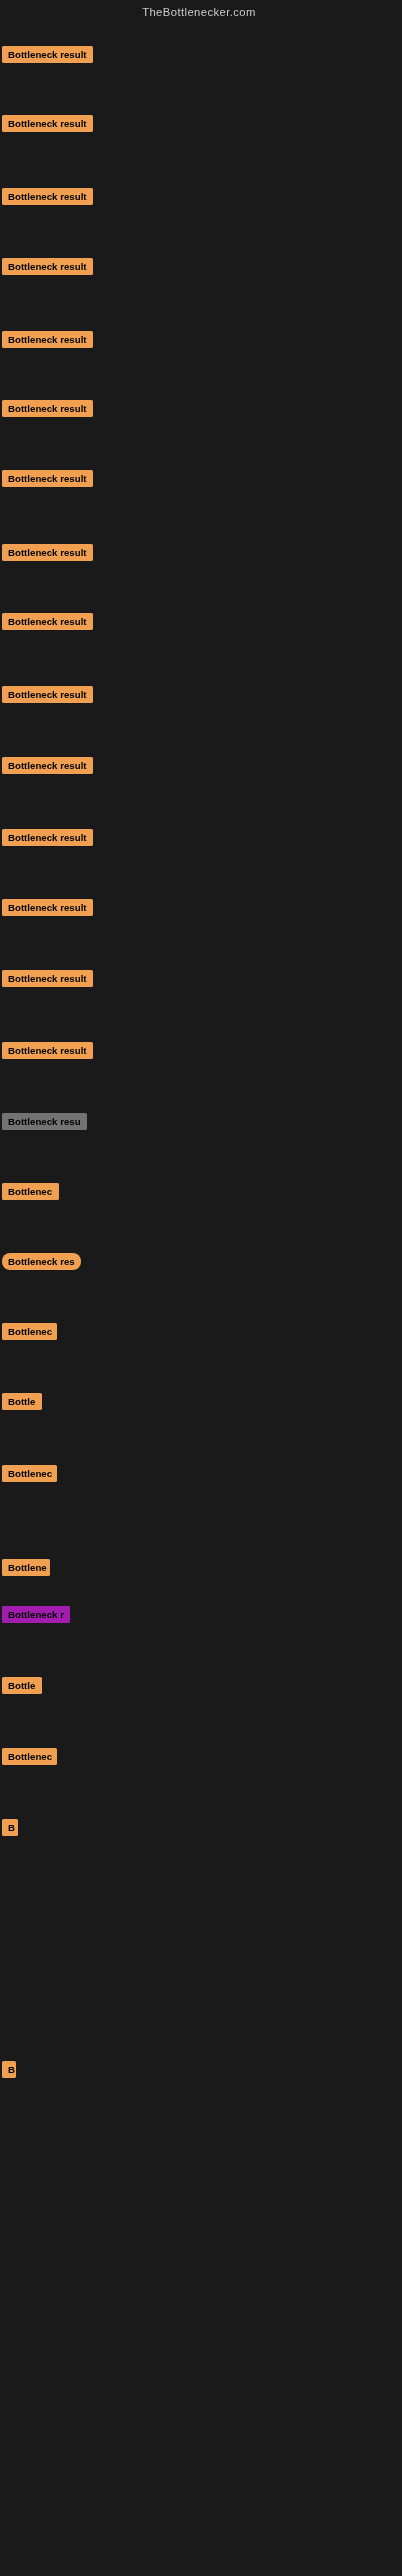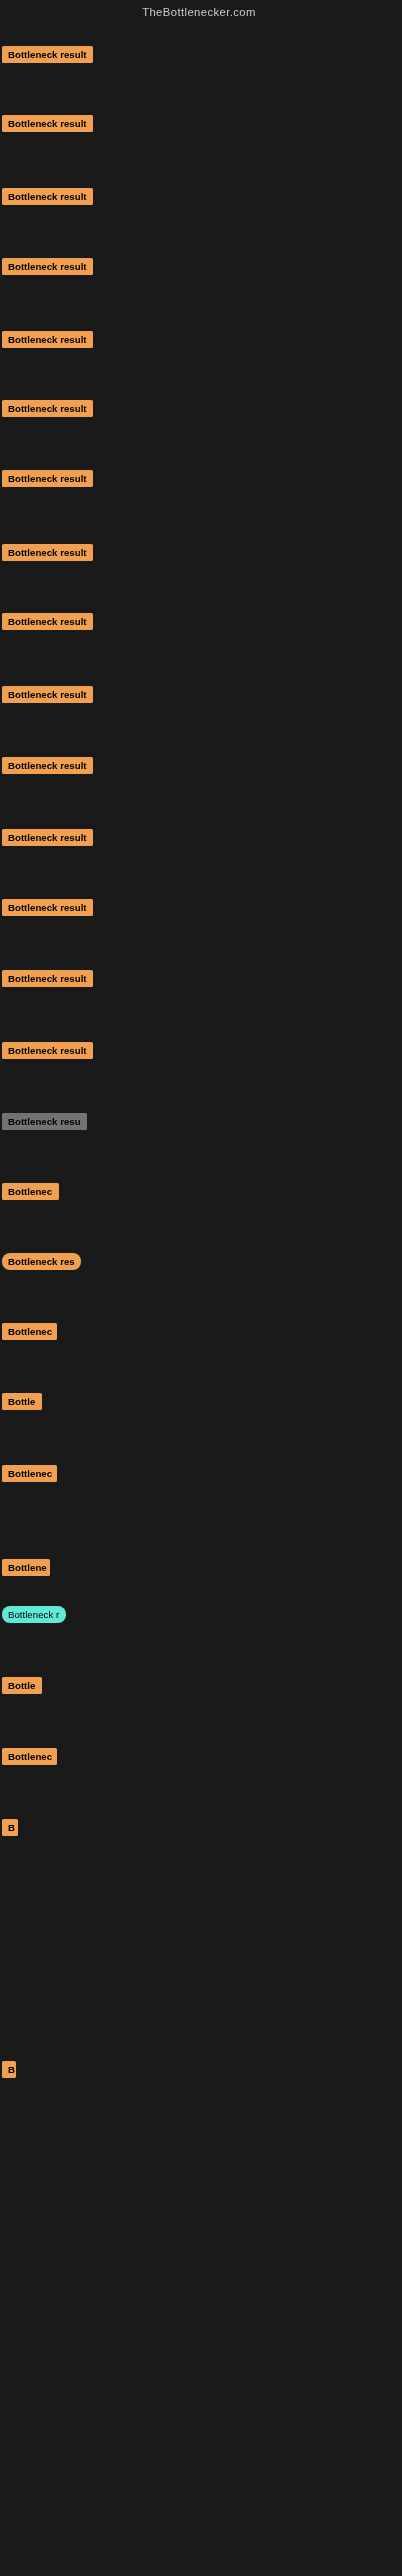--- a/index.html
+++ b/index.html
@@ -46,19 +46,19 @@
     <div style="position: absolute; top: 899px; left: 1.6px;"><span style="display: inline-block; background-color: rgb(240, 160, 80); color: rgb(0, 0, 0); font-size: 9.7px; font-weight: bold; padding: 3.2px 6.4px; border-radius: 1.6px; overflow: hidden; max-width: 105px; white-space: nowrap;">Bottleneck result</span></div>
     <div style="position: absolute; top: 970px; left: 1.6px;"><span style="display: inline-block; background-color: rgb(240, 160, 80); color: rgb(0, 0, 0); font-size: 9.7px; font-weight: bold; padding: 3.2px 6.4px; border-radius: 1.6px; overflow: hidden; max-width: 105px; white-space: nowrap;">Bottleneck result</span></div>
     <div style="position: absolute; top: 1042px; left: 1.6px;"><span style="display: inline-block; background-color: rgb(240, 160, 80); color: rgb(0, 0, 0); font-size: 9.7px; font-weight: bold; padding: 3.2px 6.4px; border-radius: 1.6px; overflow: hidden; max-width: 105px; white-space: nowrap;">Bottleneck result</span></div>
     <div style="position: absolute; top: 1113px; left: 1.6px;"><span style="display: inline-block; background-color: #737373; color: rgb(0, 0, 0); font-size: 9.7px; font-weight: bold; padding: 3.2px 6.4px; border-radius: 1.6px; overflow: hidden; max-width: 87px; white-space: nowrap;">Bottleneck resu</span></div>
     <div style="position: absolute; top: 1183px; left: 1.6px;"><span style="display: inline-block; background-color: rgb(240, 160, 80); color: rgb(0, 0, 0); font-size: 9.7px; font-weight: bold; padding: 3.2px 6.4px; border-radius: 1.6px; overflow: hidden; max-width: 61px; white-space: nowrap;">Bottlenec</span></div>
     <div style="position: absolute; top: 1253px; left: 1.6px;"><span style="display: inline-block; background-color: rgb(240, 160, 80); color: rgb(0, 0, 0); font-size: 9.7px; font-weight: bold; padding: 3.2px 6.4px; border-radius: 8px; overflow: hidden; max-width: 81px; white-space: nowrap;">Bottleneck res</span></div>
     <div style="position: absolute; top: 1323px; left: 1.6px;"><span style="display: inline-block; background-color: rgb(240, 160, 80); color: rgb(0, 0, 0); font-size: 9.7px; font-weight: bold; padding: 3.2px 6.4px; border-radius: 1.6px; overflow: hidden; max-width: 55px; white-space: nowrap;">Bottlenec</span></div>
     <div style="position: absolute; top: 1393px; left: 1.6px;"><span style="display: inline-block; background-color: rgb(240, 160, 80); color: rgb(0, 0, 0); font-size: 9.7px; font-weight: bold; padding: 3.2px 6.4px; border-radius: 1.6px; overflow: hidden; max-width: 40px; white-space: nowrap;">Bottle</span></div>
     <div style="position: absolute; top: 1465px; left: 1.6px;"><span style="display: inline-block; background-color: rgb(240, 160, 80); color: rgb(0, 0, 0); font-size: 9.7px; font-weight: bold; padding: 3.2px 6.4px; border-radius: 1.6px; overflow: hidden; max-width: 55px; white-space: nowrap;">Bottlenec</span></div>
     <div style="position: absolute; top: 1536px; left: 1.6px; margin-top: 23px;"><span style="display: inline-block; background-color: rgb(240, 160, 80); color: rgb(0, 0, 0); font-size: 9.7px; font-weight: bold; padding: 3.2px 6.4px; border-radius: 1.6px; overflow: hidden; max-width: 48px; white-space: nowrap;">Bottlene</span></div>
-    <div style="position: absolute; top: 1606px; left: 1.6px;"><span style="display: inline-block; background-color: #5eead4; color: rgb(0, 0, 0); font-size: 9.7px; font-weight: normal; padding: 3.2px 6.4px; border-radius: 8px; overflow: hidden; max-width: 71px; white-space: nowrap;">Bottleneck r</span></div>
+    <div style="position: absolute; top: 1606px; left: 1.6px;"><span style="display: inline-block; background-color: #a21caf; color: rgb(0, 0, 0); font-size: 9.7px; font-weight: bold; padding: 3.2px 6.4px; border-radius: 1px; overflow: hidden; max-width: 71px; white-space: nowrap;">Bottleneck r</span></div>
     <div style="position: absolute; top: 1677px; left: 1.6px;"><span style="display: inline-block; background-color: rgb(240, 160, 80); color: rgb(0, 0, 0); font-size: 9.7px; font-weight: bold; padding: 3.2px 6.4px; border-radius: 1.6px; overflow: hidden; max-width: 40px; white-space: nowrap;">Bottle</span></div>
     <div style="position: absolute; top: 1748px; left: 1.6px;"><span style="display: inline-block; background-color: rgb(240, 160, 80); color: rgb(0, 0, 0); font-size: 9.7px; font-weight: bold; padding: 3.2px 6.4px; border-radius: 1.6px; overflow: hidden; max-width: 55px; white-space: nowrap;">Bottlenec</span></div>
     <div style="position: absolute; top: 1819px; left: 1.6px;"><span style="display: inline-block; background-color: rgb(240, 160, 80); color: rgb(0, 0, 0); font-size: 9.7px; font-weight: bold; padding: 3.2px 6.4px; border-radius: 1.6px; overflow: hidden; max-width: 16px; white-space: nowrap;">B</span></div>
     <div style="position: absolute; top: 2061px; left: 1.6px;"><span style="display: inline-block; background-color: rgb(240, 160, 80); color: rgb(0, 0, 0); font-size: 9.7px; font-weight: bold; padding: 3.2px 6.4px; border-radius: 1.6px; overflow: hidden; max-width: 14.5px; white-space: nowrap;">B</span></div>
   </div>
 
 
 </body></html>

